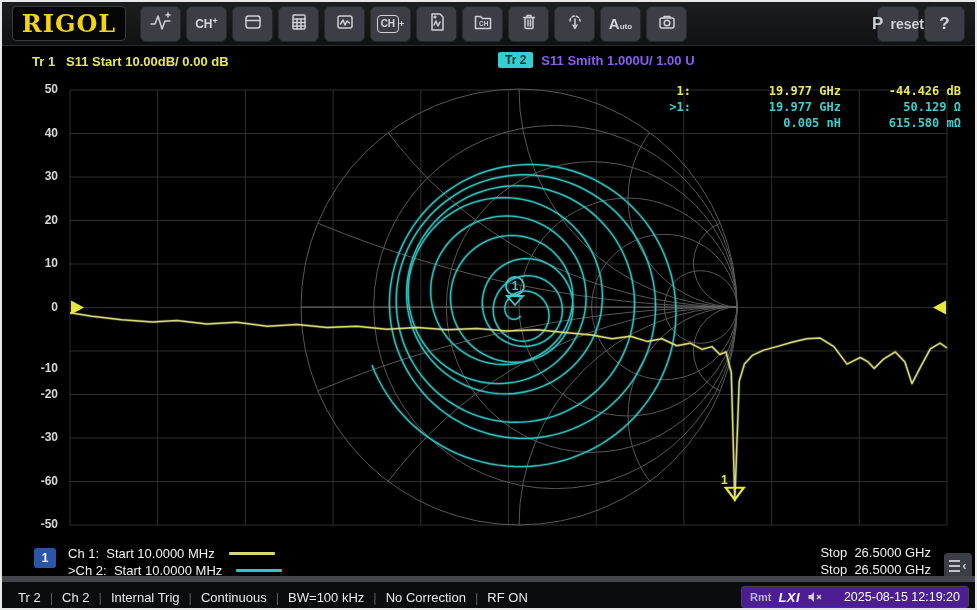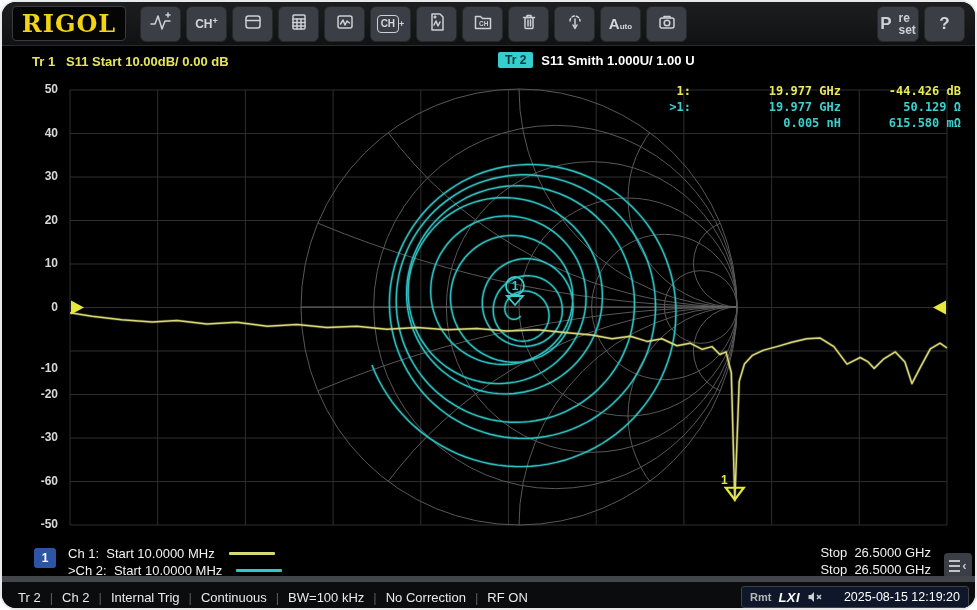--- a/index.html
+++ b/index.html
@@ -1,18 +1,18 @@
 <!DOCTYPE html>
 <html><head>
 <meta charset="utf-8">
 <style>
   html,body{margin:0;padding:0;background:#ffffff;}
   .screen{
     position:relative;width:977px;height:610px;background:#000;
-    border:2px solid #e9e9e9;border-radius:16px;overflow:hidden;box-sizing:border-box;
+    border:2px solid #e9e9e9;border-radius:0;overflow:hidden;box-sizing:border-box;
     font-family:"Liberation Sans",sans-serif;
   }
   
   .toolbar{
     position:absolute;left:0;top:0;width:100%;height:44px;
     background:linear-gradient(#1c1e20,#101112);
     display:flex;align-items:center;padding:0 10px;box-sizing:border-box;
     border-bottom:1px solid #2a2a2a;
   }
   .logo{
@@ -25,27 +25,27 @@
     display:flex;align-items:center;justify-content:center;margin-right:5px;flex:none;
     color:#ccd1d6;position:relative;
   }
   .tbtn svg{stroke:#ccd1d6;fill:none;stroke-width:1.5;stroke-linecap:round;stroke-linejoin:round;}
   .tbtn .txt{font-size:12px;font-weight:bold;color:#d4d8dc;line-height:1;}
   .tbtn .sup{font-size:9px;font-weight:bold;vertical-align:4px;}
   .tbtn .sub{font-size:8px;font-weight:bold;}
   .tb-spacer{flex:1;}
   .preset-stack{display:flex;align-items:center;line-height:1;}
   .preset-stack .big{font-size:17px;font-weight:bold;}
-  .preset-stack .cols{display:flex;flex-direction:column;font-size:12px;font-weight:bold;margin-left:7px;}
+  .preset-stack .cols{display:flex;flex-direction:row;font-size:14px;font-weight:bold;margin-left:7px;}
   .help-glyph{font-size:17px;font-weight:bold;color:#d4d8dc;}
   
   .tr1-line{position:absolute;left:30px;top:52px;color:#e6e65a;font-size:13px;font-weight:600;white-space:pre;}
   .tr2-line{position:absolute;left:496px;top:50px;display:flex;align-items:center;font-size:13px;font-weight:600;}
   .tr2-badge{background:#35cdcd;color:#00353a;padding:1px 7px;border-radius:2px;font-size:12px;margin-right:8px;}
-  .tr2-text{color:#ffffff;white-space:pre;}
+  .tr2-text{color:#8b5cf6;white-space:pre;}
   
   #plot{position:absolute;left:0;top:0;}
   .ylabel{position:absolute;width:44px;text-align:right;left:12px;color:#d8d8d8;font-size:12px;font-weight:bold;}
   
   .marker-table{
     position:absolute;top:82px;right:14px;display:grid;
     grid-template-columns:42px 150px 120px;row-gap:2px;
     font-family:"DejaVu Sans Mono",monospace;font-size:12px;font-weight:bold;
   }
   .marker-table span{text-align:right;white-space:pre;}
@@ -70,21 +70,21 @@
   
   .sep-band{position:absolute;left:0;top:574px;width:100%;height:6px;background:#43474d;}
   .statusbar{
     position:absolute;left:0;top:580px;width:100%;height:30px;background:#0b0c0d;
     display:flex;align-items:center;padding:0 6px 0 16px;box-sizing:border-box;color:#eaeaea;font-size:13px;
   }
   .statusbar .it{white-space:nowrap;}
   .statusbar .bar{color:#5a5a5a;margin:0 9px;}
   .sb-right{
     margin-left:auto;display:flex;align-items:center;height:22px;min-width:228px;
-    background:#0f172a;border:1px solid #3f4347;border-radius:3px;padding:0 8px;box-sizing:border-box;gap:7px;
+    background:#4c1d95;border:1px solid #3f4347;border-radius:3px;padding:0 8px;box-sizing:border-box;gap:7px;
   }
   .rmt{font-size:11px;color:#b7b7b7;font-weight:600;}
   .lxi{font-size:13px;color:#fff;font-weight:bold;font-style:italic;letter-spacing:.5px;}
   .dt{margin-left:auto;font-size:12.5px;color:#fff;}
 </style>
 </head>
 <body>
 
 <div class="screen">
 

